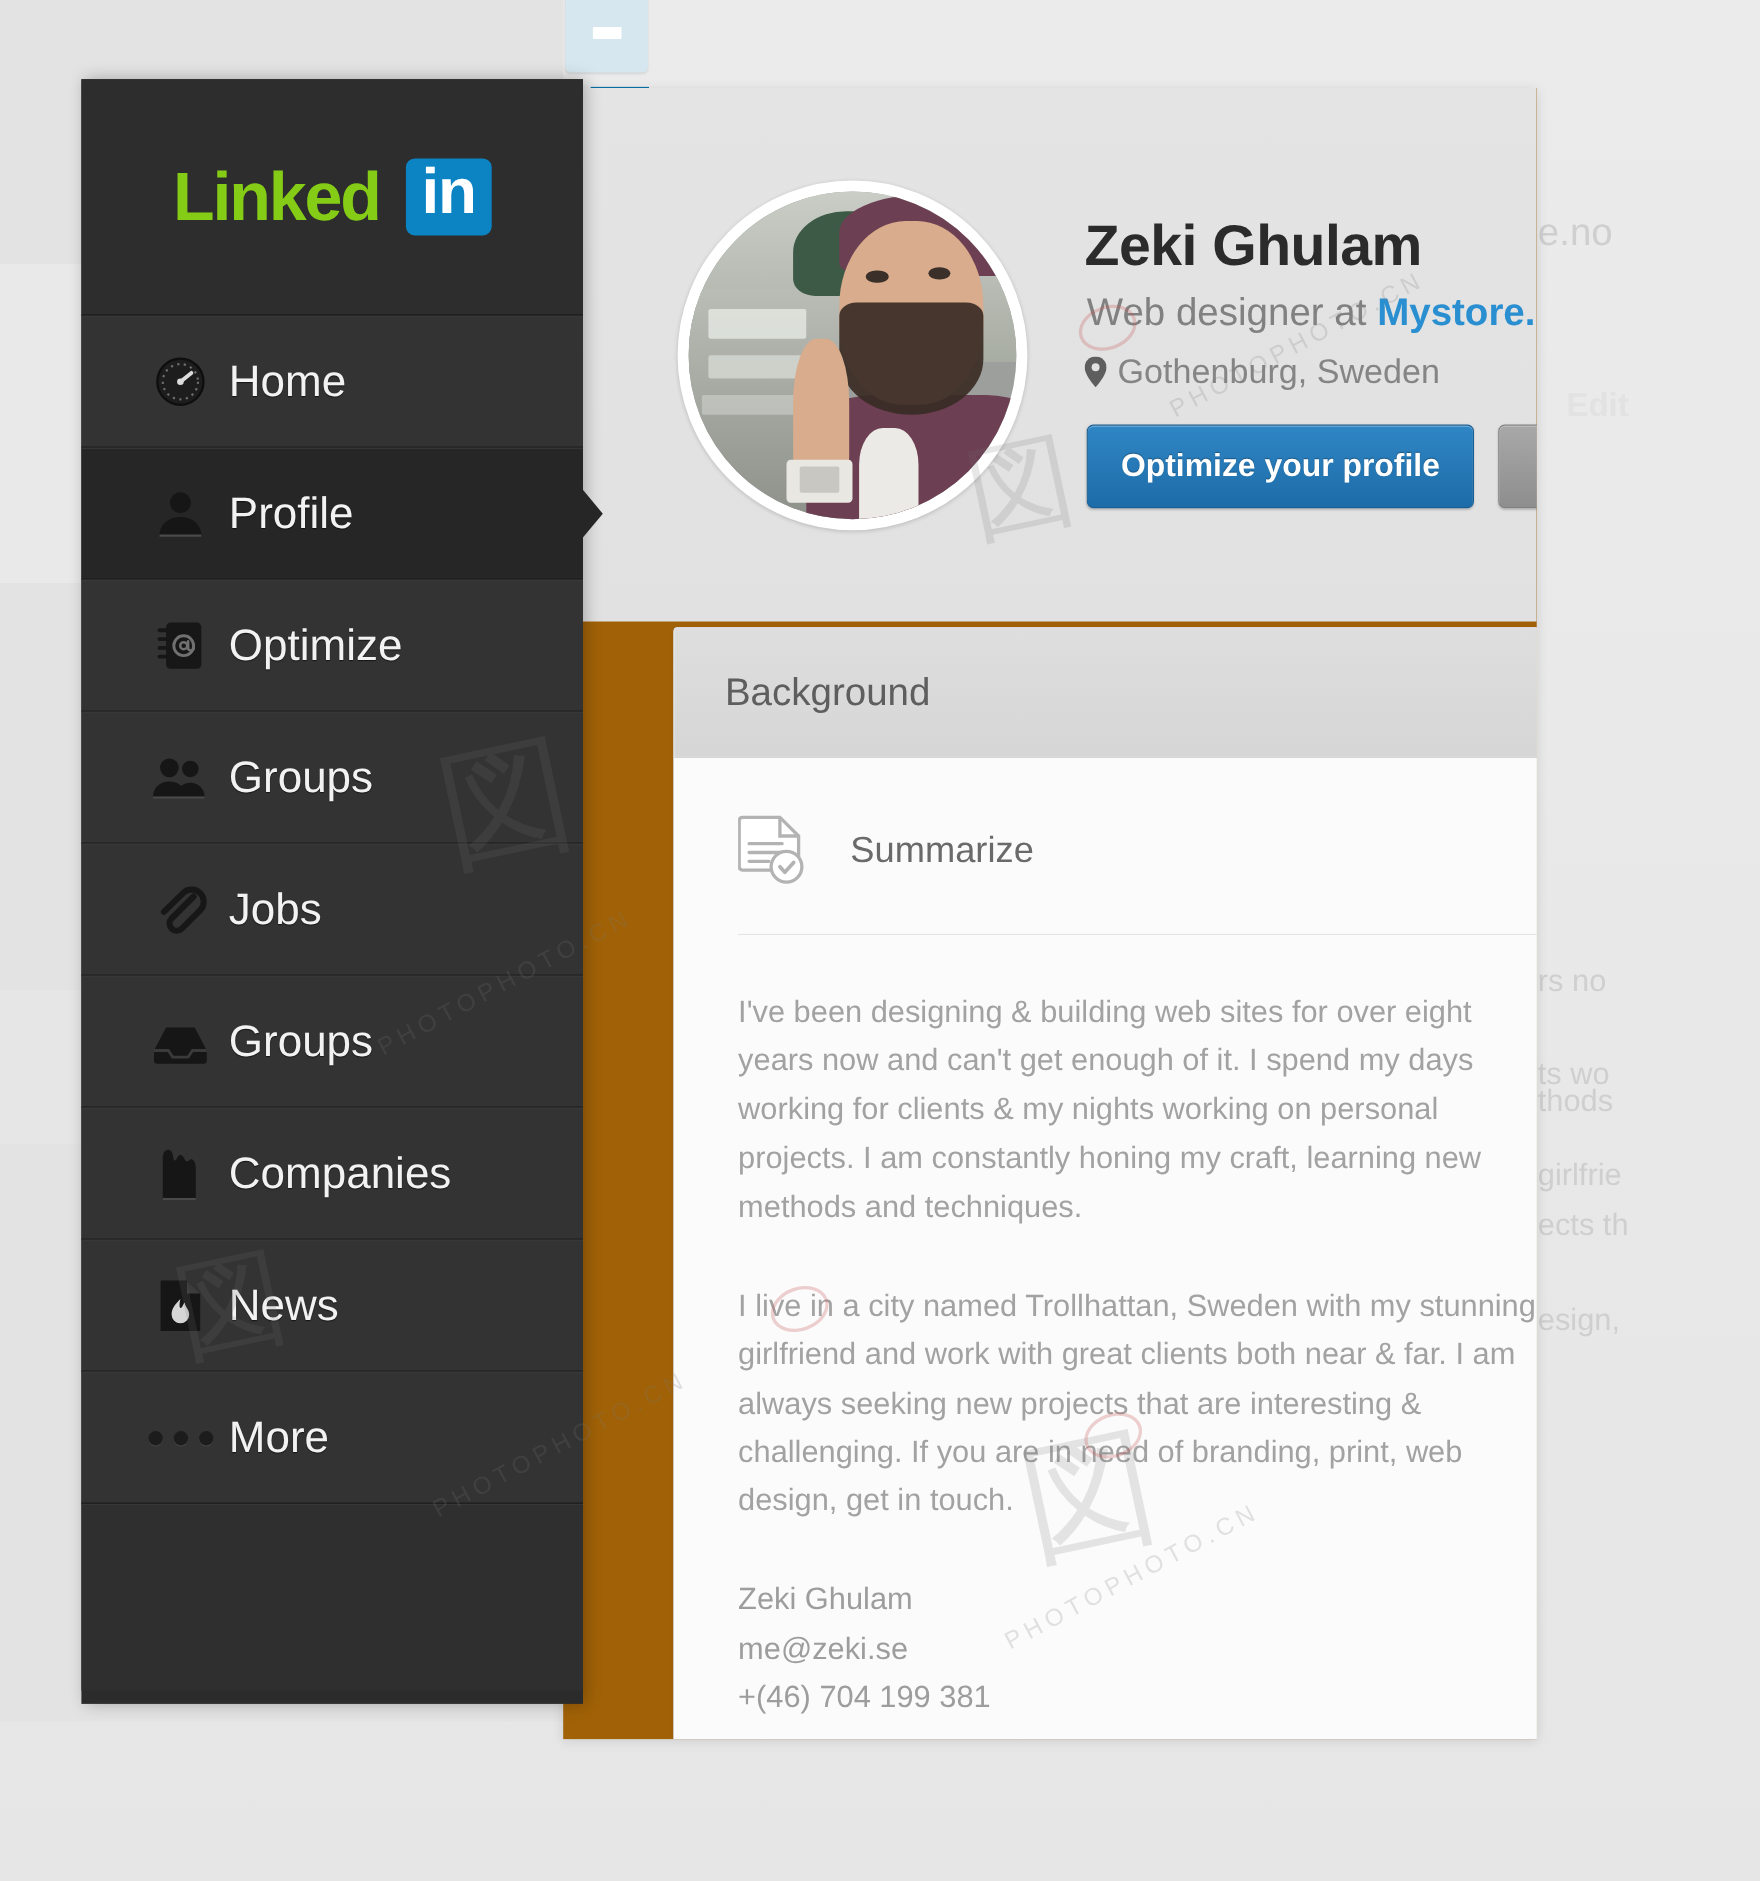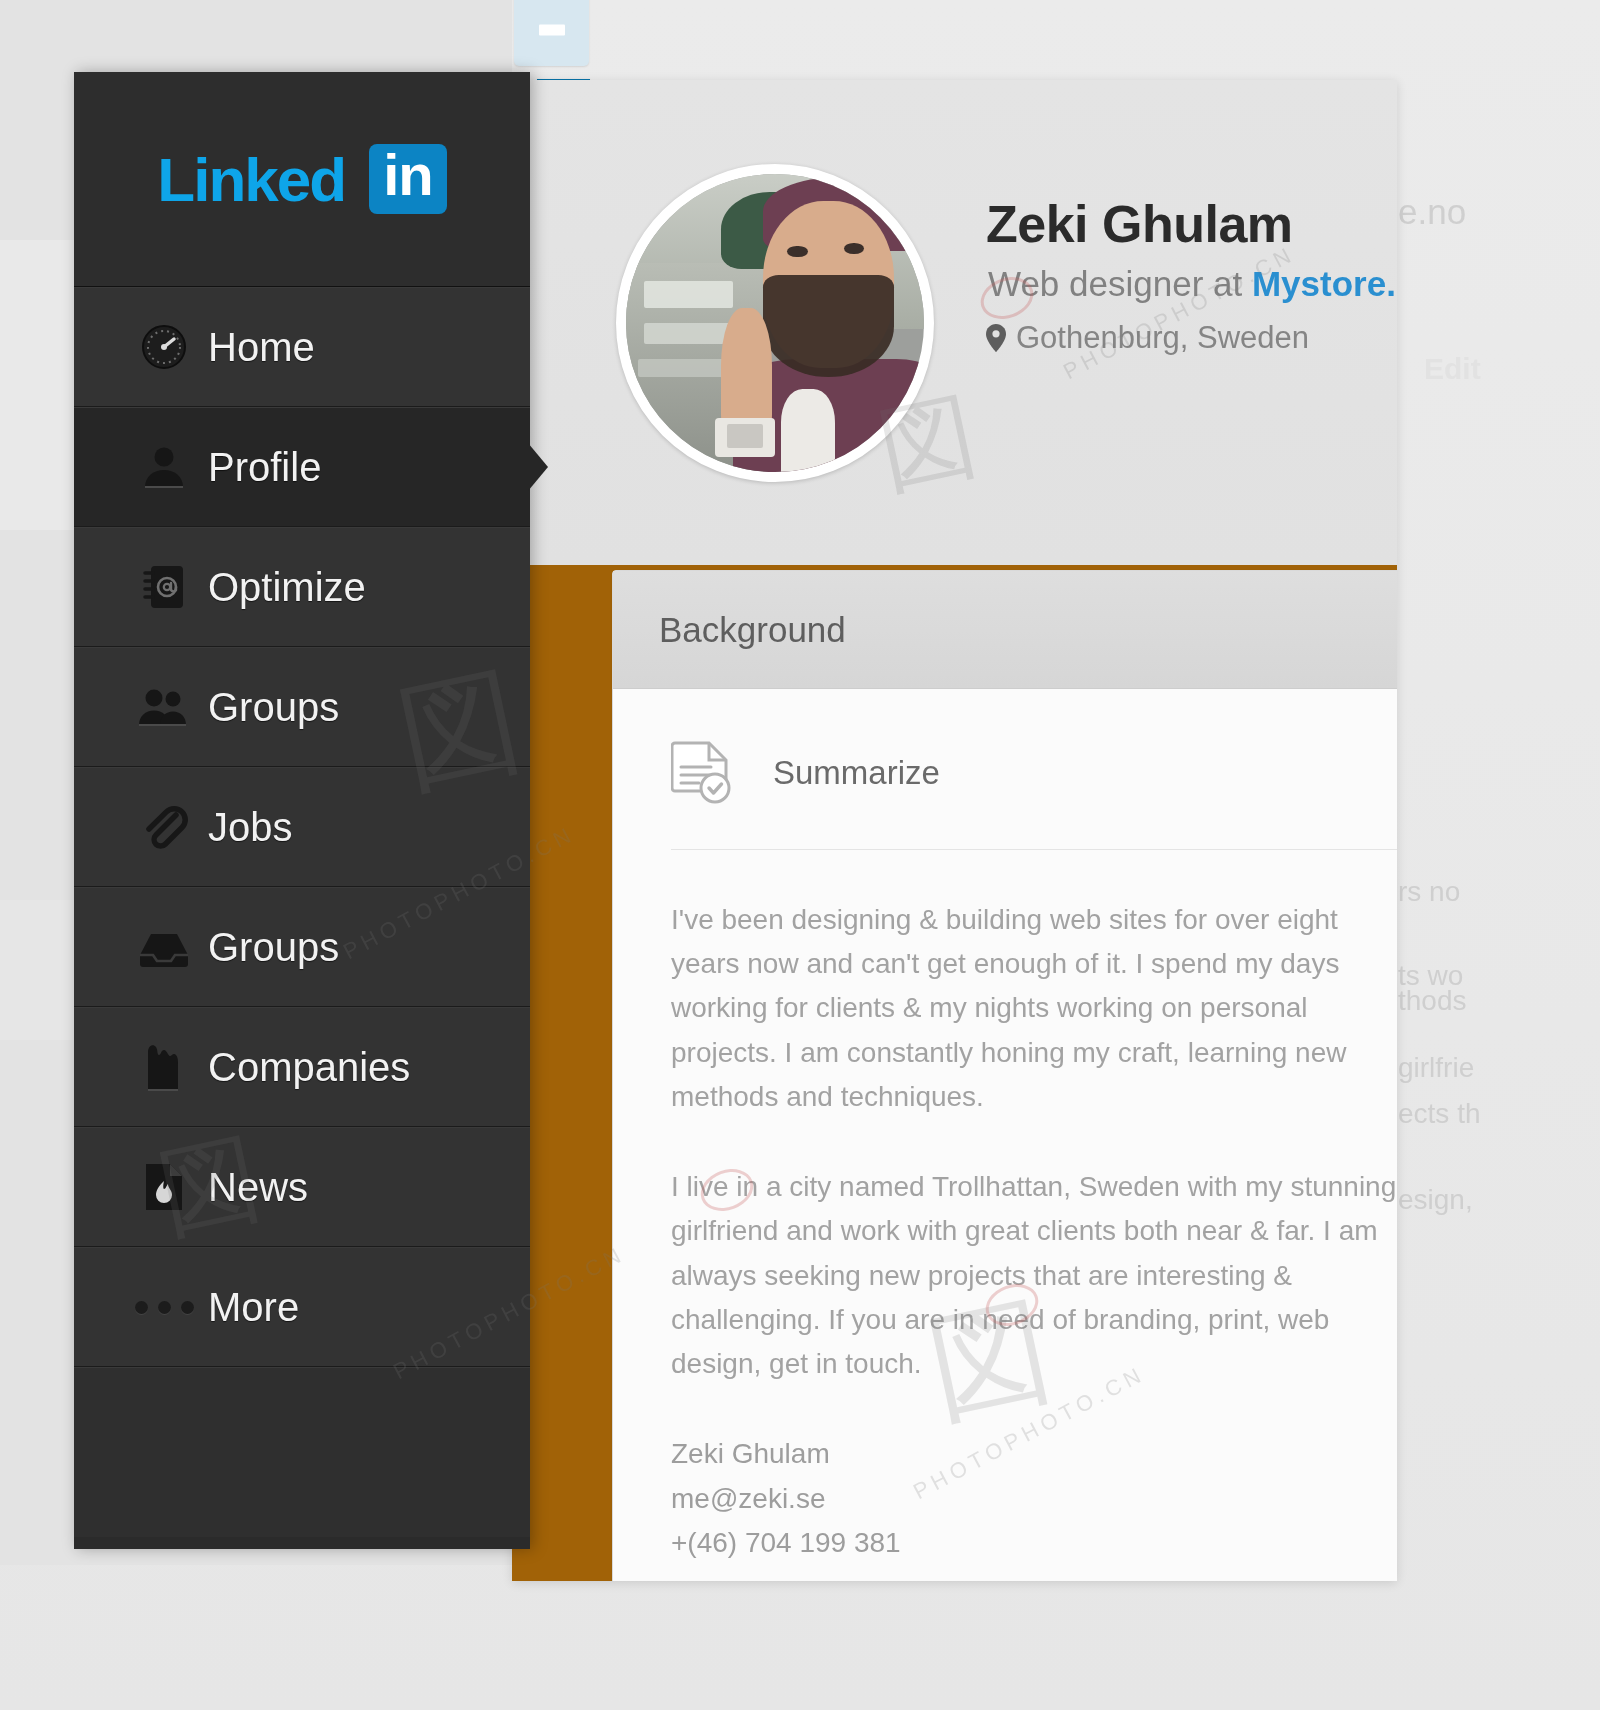--- a/index.html
+++ b/index.html
@@ -226,21 +226,21 @@
     box-shadow: 3px 0 14px rgba(0,0,0,.28);
   }
   .sidebar-logo {
     height: 215px;
     display: flex; align-items: center; justify-content: center;
     border-bottom: 1px solid #111;
     background: #2d2d2d;
   }
   .logo-wrap { display: flex; align-items: center; }
   .logo-word {
-    font-size: 62px; font-weight: bold; color: #0ea5e9;
+    font-size: 62px; font-weight: bold; color: #84cc16;
     letter-spacing: -2px;
     text-align: right;
   }
   .logo-in {
     margin-left: 24px;
     background: #0c84c4;
     color: #ffffff;
     font-size: 58px; font-weight: bold;
     padding: 2px 14px 10px 14px;
     border-radius: 8px;
@@ -365,20 +365,24 @@
       </div>
 
       <div class="p-loc">
         <svg class="pin-icon" viewBox="0 0 20 28">
           <path d="M10 0C4.5 0 0 4.4 0 9.9 0 17.3 10 28 10 28S20 17.3 20 9.9C20 4.4 15.5 0 10 0z" fill="#5e5e5e"></path>
           <circle cx="10" cy="9.8" r="3.6" fill="#e1e1e1"></circle>
         </svg>
         <span>Gothenburg, Sweden</span>
       </div>
 
+      <div class="btn-row">
+        <div class="btn btn-primary">Optimize your profile</div>
+        <div class="btn btn-secondary">Edit</div>
+      </div>
     </div>
 
     <div class="bg-card">
       <div class="bg-card-head">
         <h2>Background</h2>
       </div>
       <div class="bg-card-body">
 
         <div class="summ-head">
           <svg class="doc-icon" viewBox="0 0 62 64">

